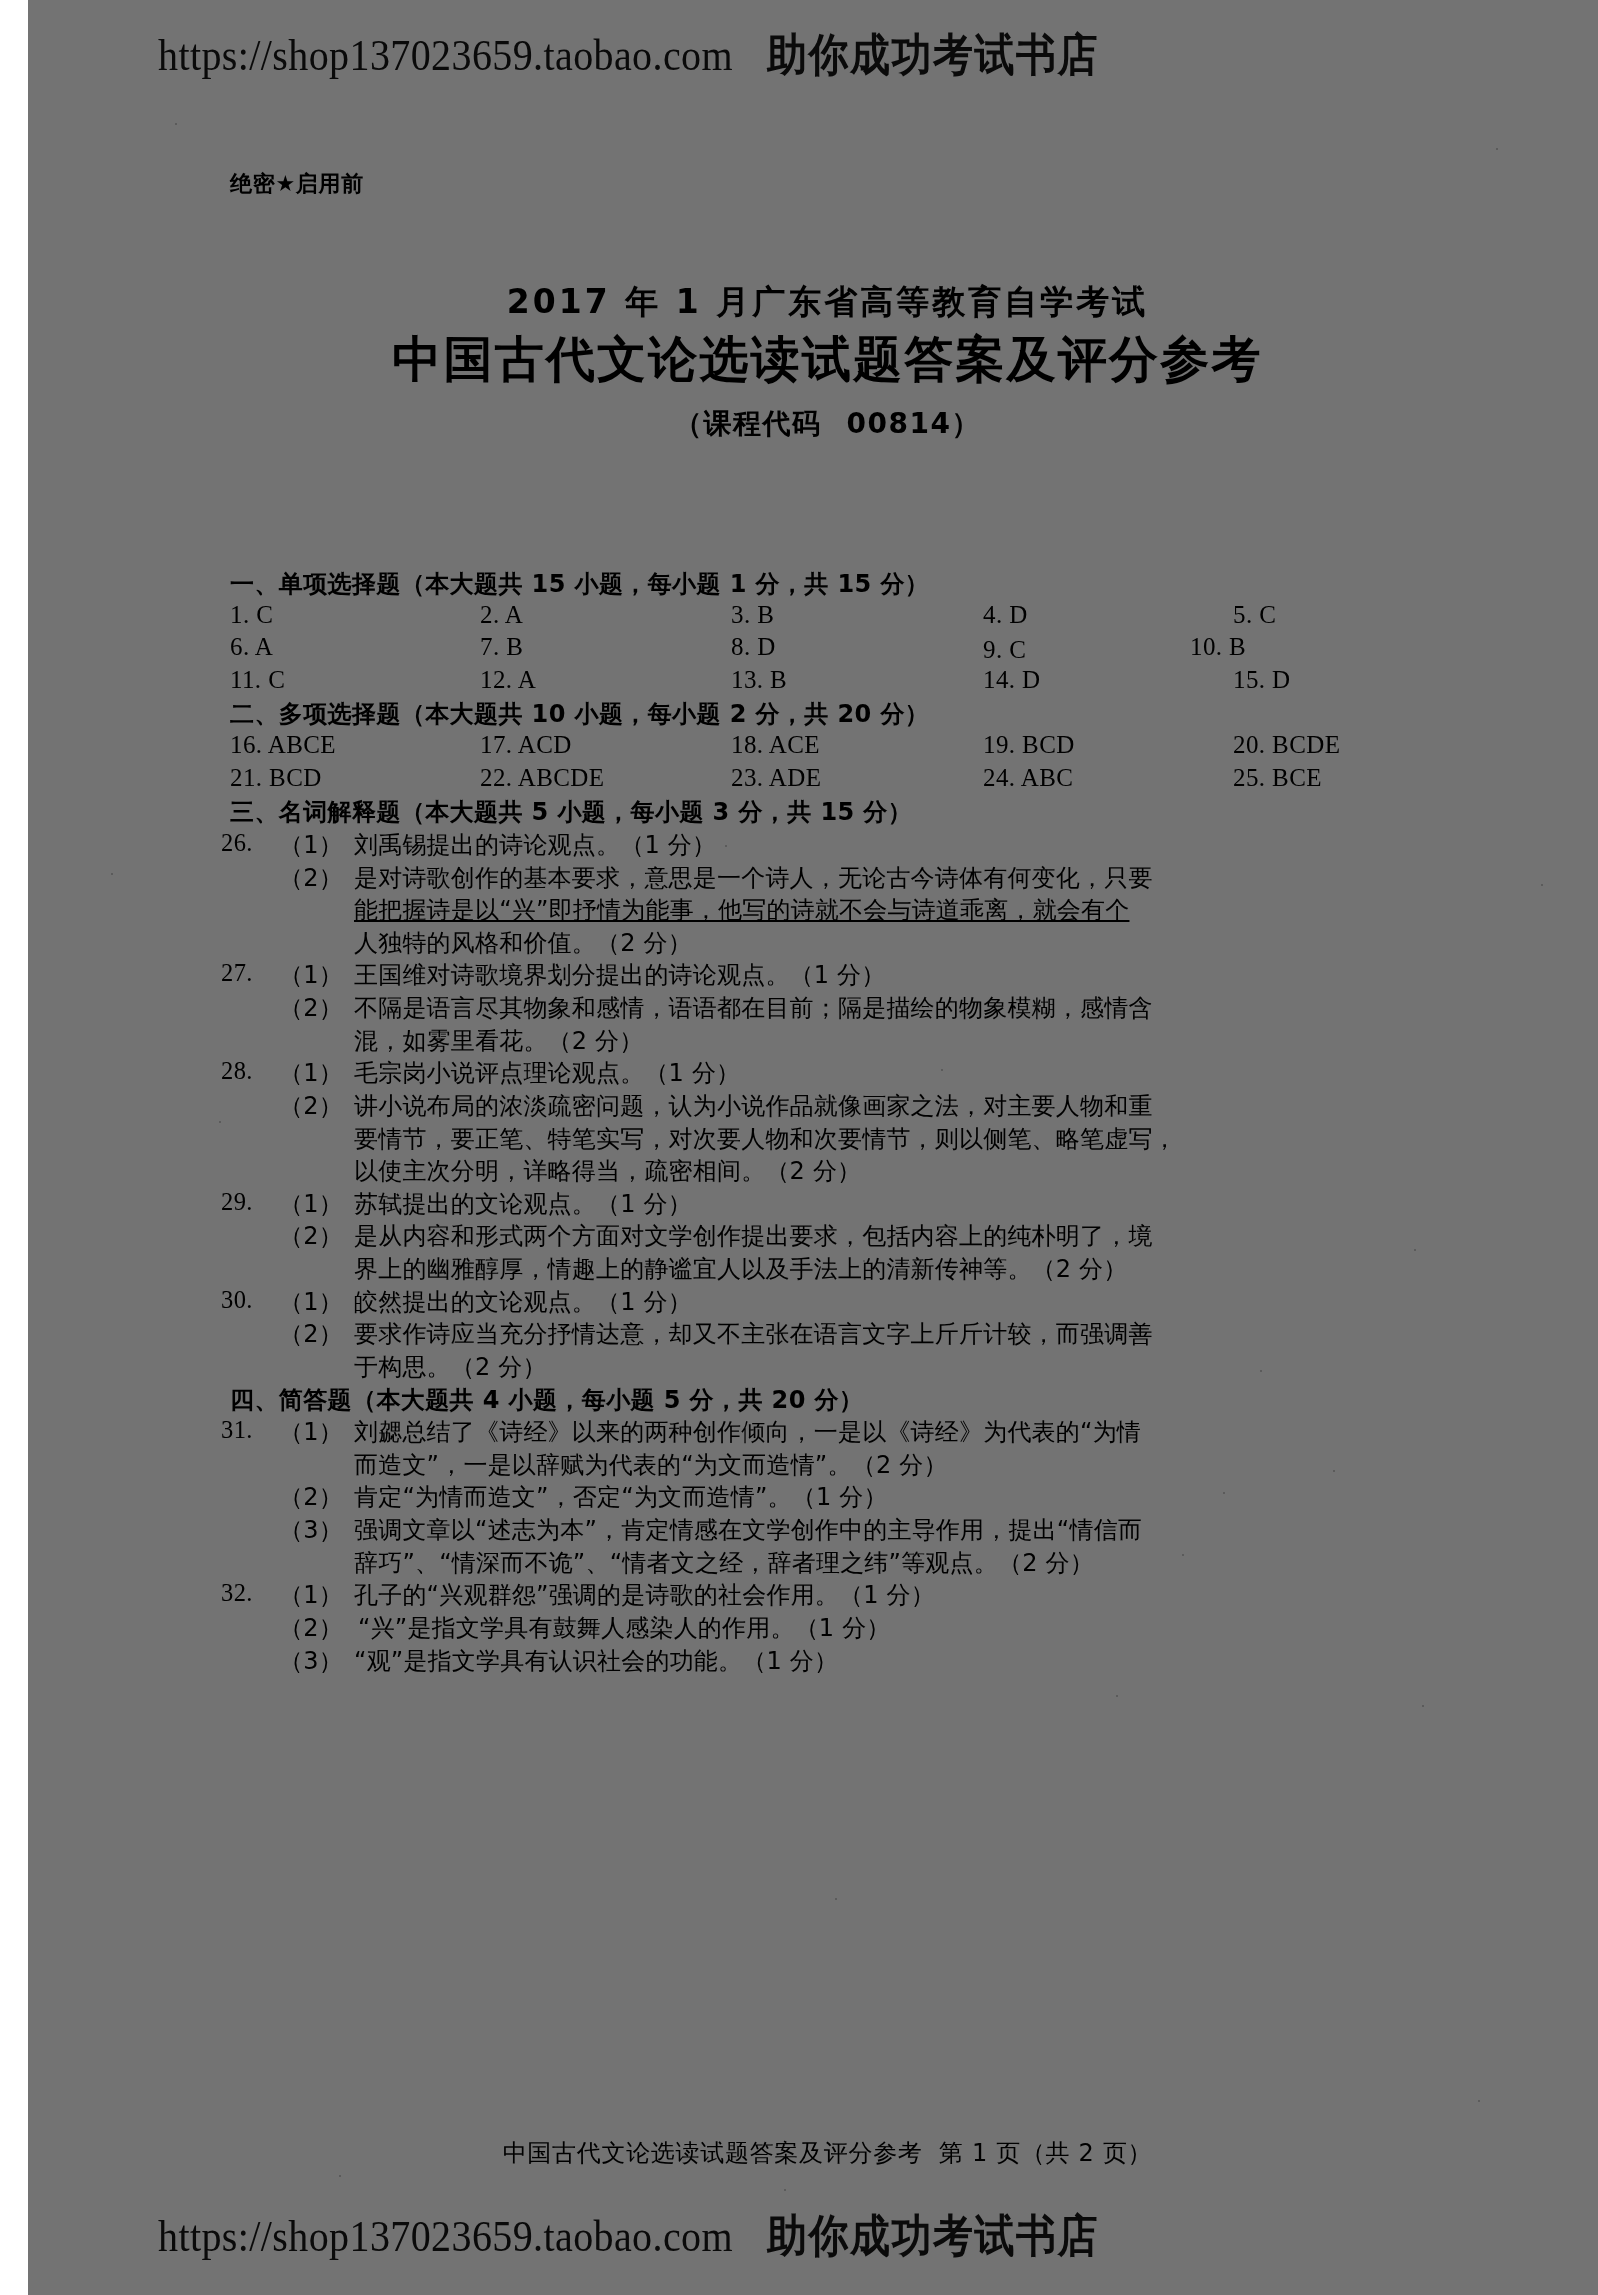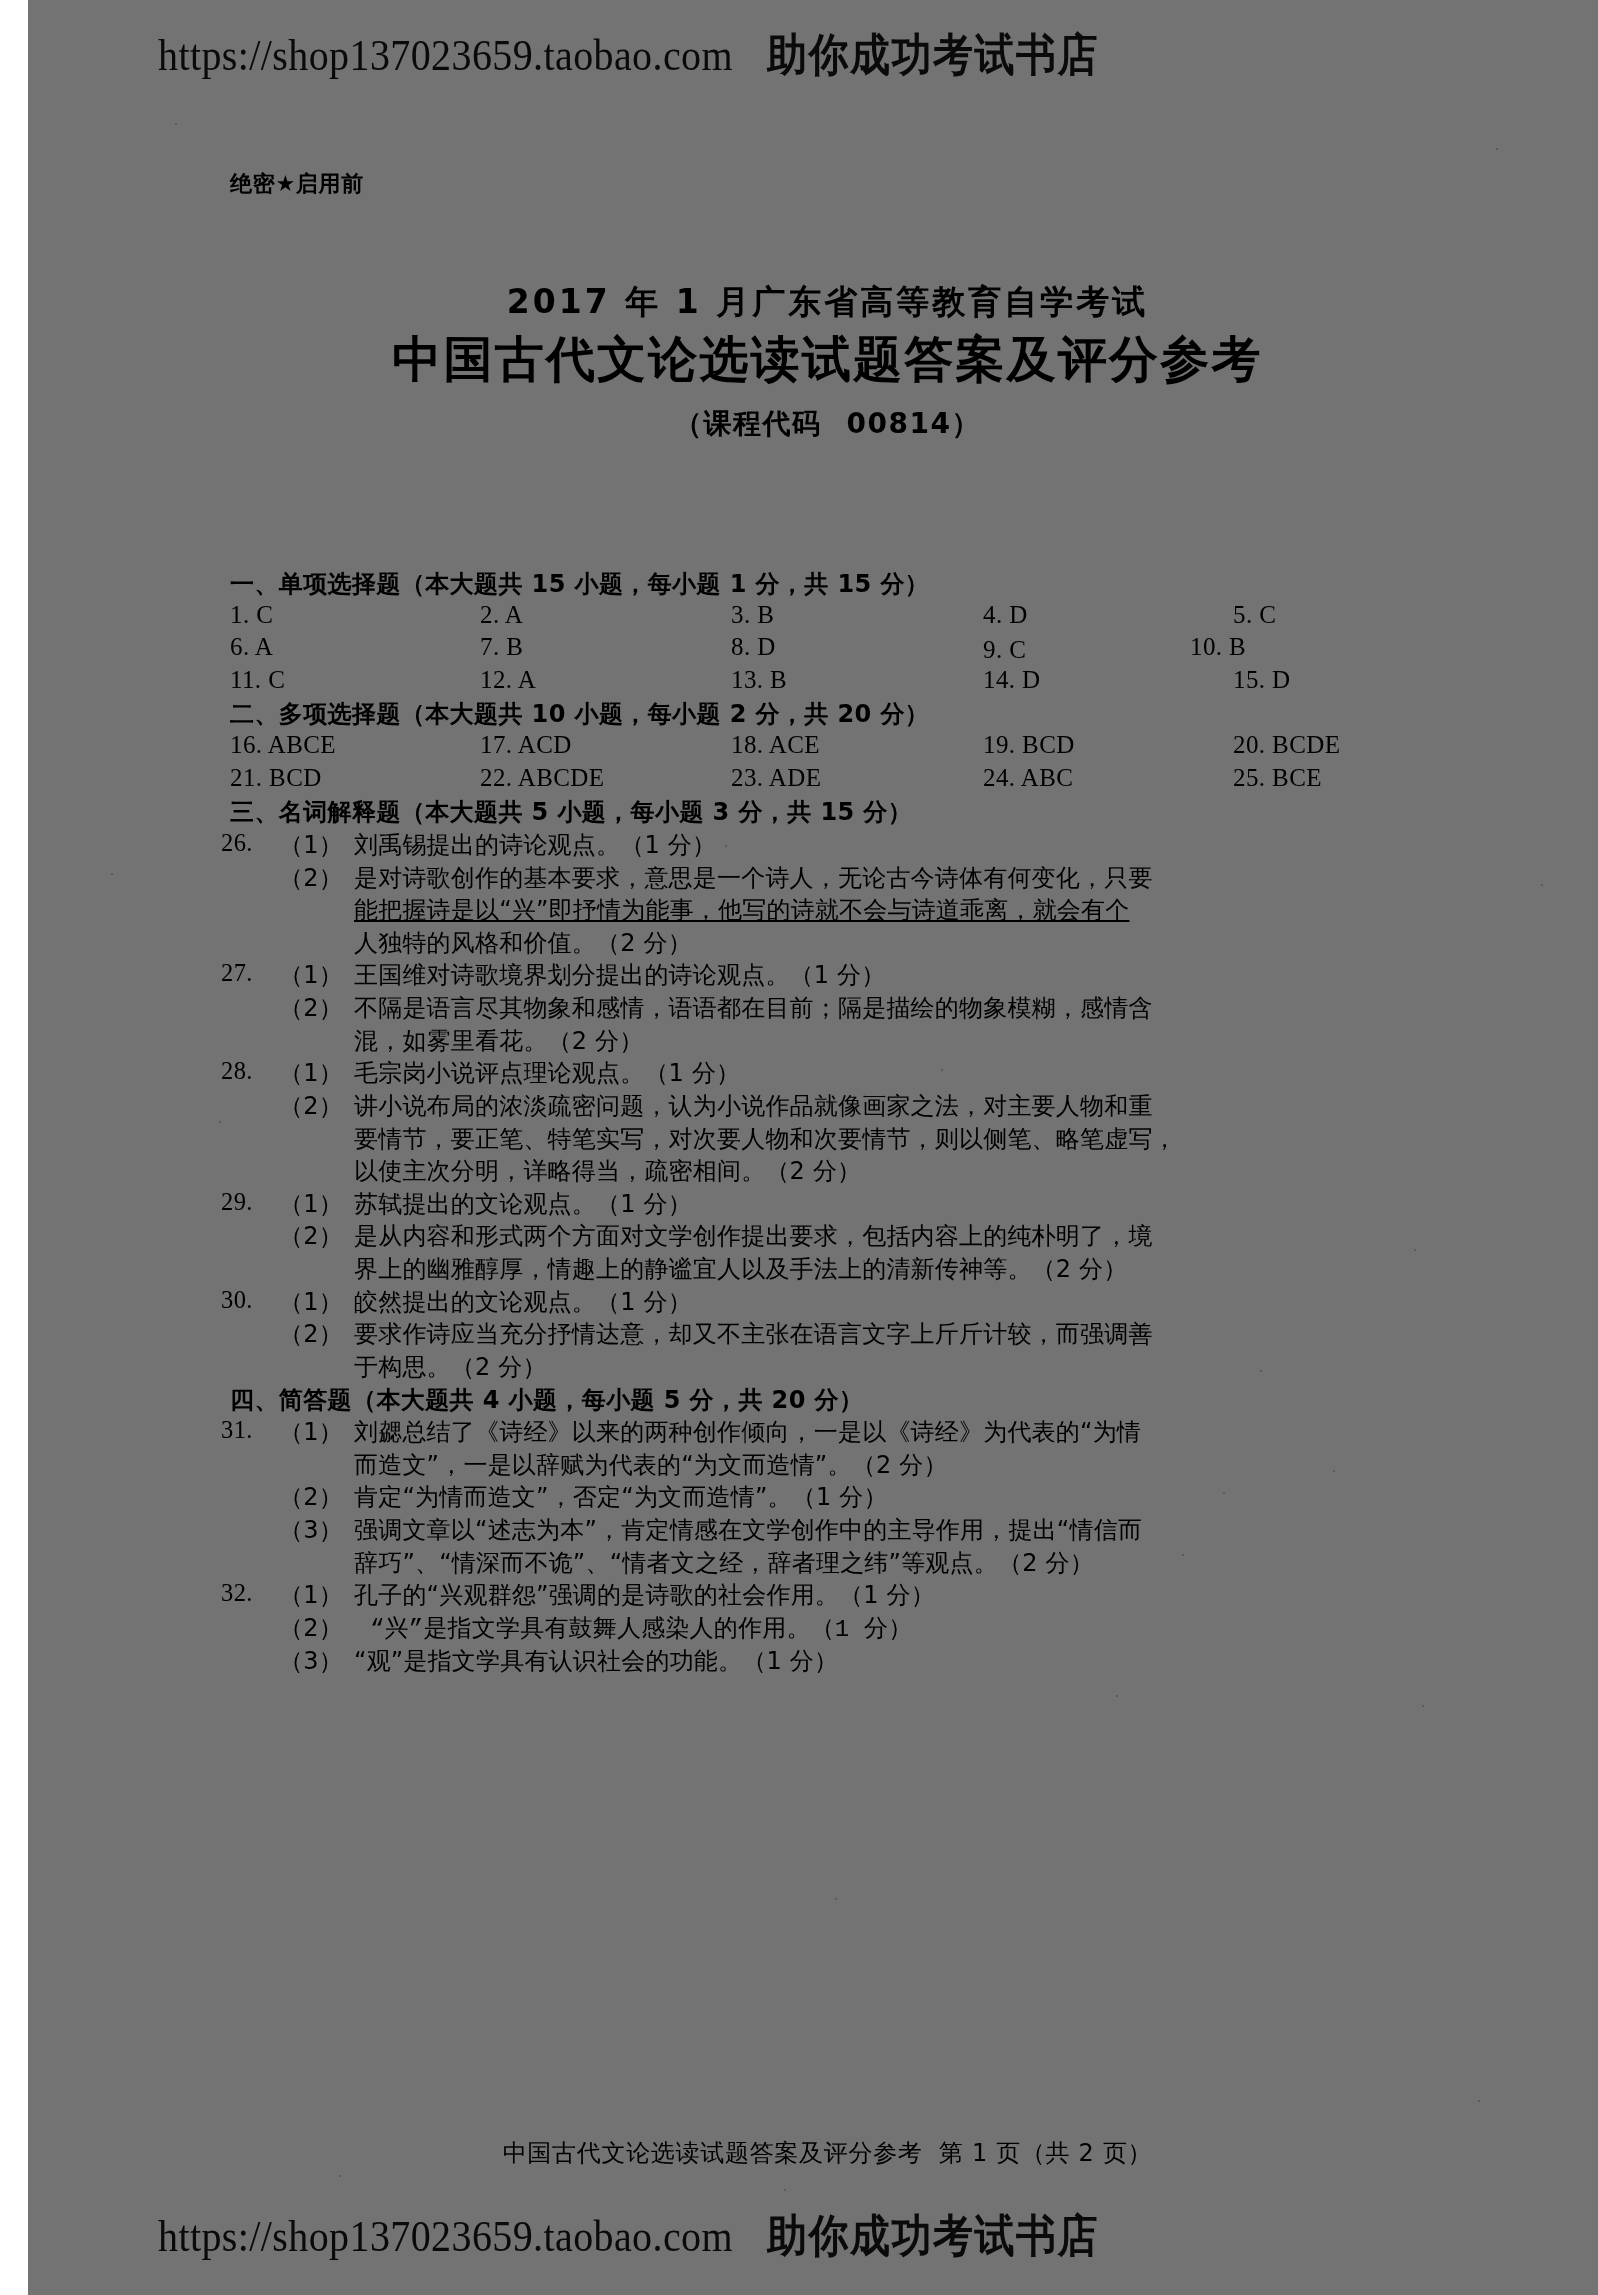--- a/index.html
+++ b/index.html
@@ -224,21 +224,21 @@
       <div class="abs qtext" style="left: 326px; top: 1449px;">而造文”，一是以辞赋为代表的“为文而造情”。（2 分）</div>
       <div class="abs qtext" style="left: 251px; top: 1481px;">（2）</div>
       <div class="abs qtext" style="left: 326px; top: 1481px;">肯定“为情而造文”，否定“为文而造情”。（1 分）</div>
       <div class="abs qtext" style="left: 251px; top: 1514px;">（3）</div>
       <div class="abs qtext" style="left: 326px; top: 1514px;">强调文章以“述志为本”，肯定情感在文学创作中的主导作用，提出“情信而</div>
       <div class="abs qtext" style="left: 326px; top: 1547px;">辞巧”、“情深而不诡”、“情者文之经，辞者理之纬”等观点。（2 分）</div>
       <div class="abs qnum" style="left: 193px; top: 1579px;">32.</div>
       <div class="abs qtext" style="left: 251px; top: 1579px;">（1）</div>
       <div class="abs qtext" style="left: 326px; top: 1579px;">孔子的“兴观群怨”强调的是诗歌的社会作用。（1 分）</div>
       <div class="abs qtext" style="left: 251px; top: 1612px;">（2）</div>
-      <div class="abs qtext" style="left: 342px; top: 1612px; font-family: Liberation Mono, monospace;">“兴”是指文学具有鼓舞人感染人的作用。（1 分）</div>
+      <div class="abs qtext" style="left: 330px; top: 1612px;">“兴”是指文学具有鼓舞人感染人的作用。（1 分）</div>
       <div class="abs qtext" style="left: 251px; top: 1645px;">（3）</div>
       <div class="abs qtext" style="left: 326px; top: 1645px;">“观”是指文学具有认识社会的功能。（1 分）</div>
     </div>
 
   <div id="footer">
     <span>中国古代文论选读试题答案及评分参考</span><span class="gap"></span><span>第 1 页（共 2 页）</span>
   </div>
 
   <div class="shopline" id="shop-bot">
     <span class="url">https://shop137023659.taobao.com</span><span class="cn">助你成功考试书店</span>

